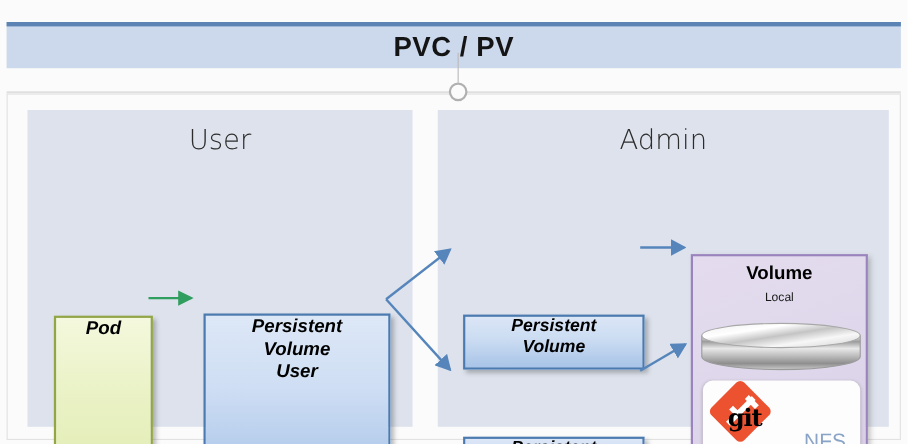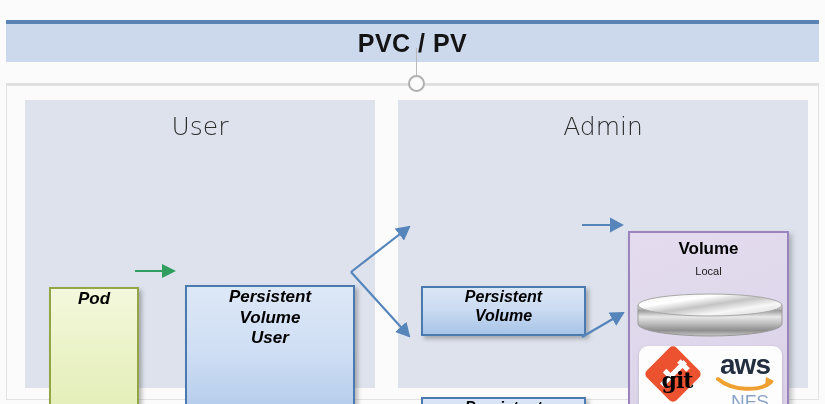--- a/index.html
+++ b/index.html
@@ -365,27 +365,20 @@
       <div class="logo-card">
 
         <div class="logo-git">
           <div class="git-diamond"></div>
           <div class="git-slash1"></div>
           <div class="git-slash2"></div>
           <div class="git-slash3"></div>
           <div class="git-word">git</div>
         </div>
 
-        <div class="logo-aws">
-          <div class="aws-word">aws</div>
-          <svg class="aws-smile" viewBox="0 0 60 18">
-            <path d="M2,4 C16,16 44,17 55,7" stroke="#f0a030" stroke-width="4" fill="none" stroke-linecap="round"></path>
-            <path d="M50,2 L58,6 L49,12 Z" fill="#f0a030"></path>
-          </svg>
-        </div>
 
         <div class="logo-nfs">NFS</div>
 
       </div>
     </div>
   </div>
 
   <svg class="arrows" viewBox="0 0 825 404">
     <defs>
       <marker id="headGreen" markerWidth="7" markerHeight="7" refX="6" refY="3.5" orient="auto">

